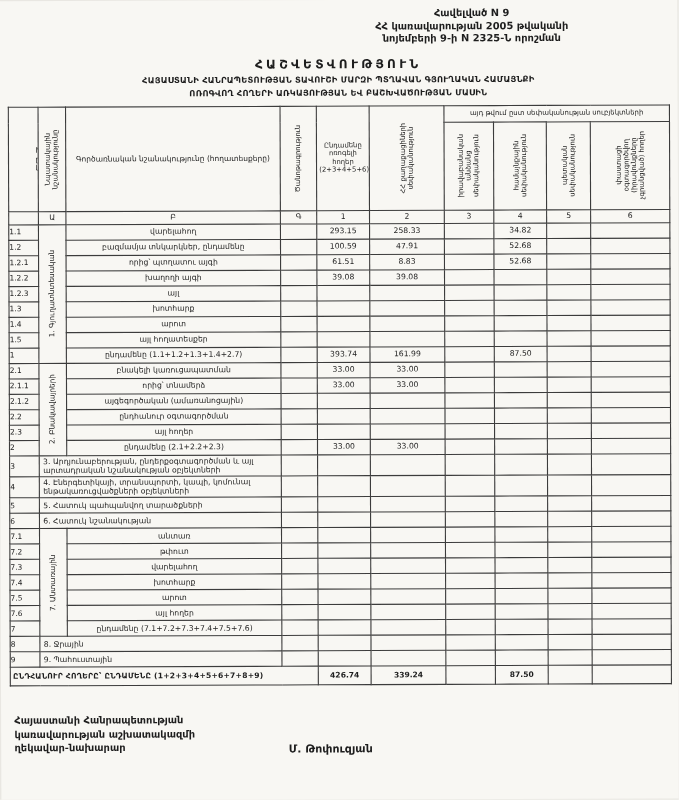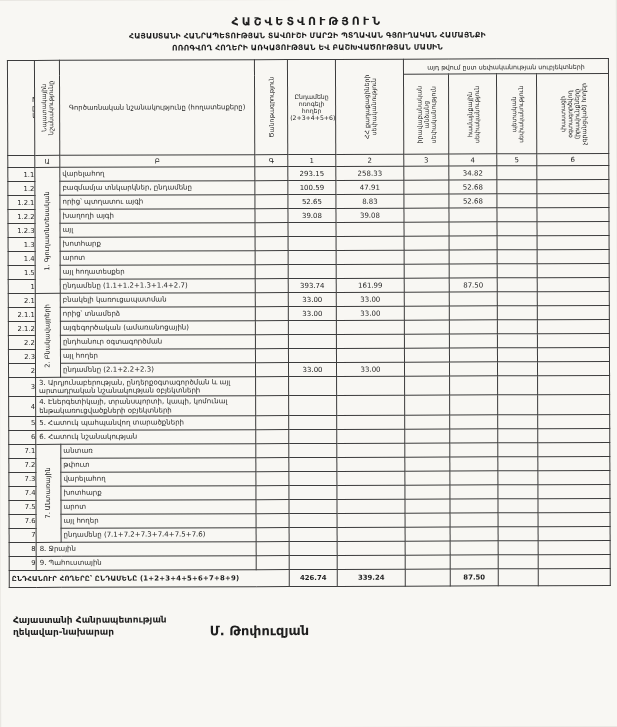--- a/index.html
+++ b/index.html
@@ -55,40 +55,45 @@
     position:absolute; left:50%; top:50%;
     transform:translate(-50%,-50%) rotate(-90deg);
     font-size:6.2px; line-height:7px; text-align:center;
     white-space:normal;
   }
   .vh-full { width:88px; }
   .vh-sub  { width:74px; }
   .letter { font-size:7px; text-align:center; height:12px; }
   tbody tr { height:14px; }
   tbody td { font-size:7px; }
-  .nn   { text-align:right; font-size:6.8px; }
-  .name { text-align:left; padding:1px 2px; line-height:8.2px; }
+  .nn   { text-align:left; font-size:6.8px; }
+  .name { text-align:center; padding:1px 2px; line-height:8.2px; }
   .mergedname { text-align:left; padding:1px 3px; }
   .gcell { position:relative; }
   .gv { width:80px; font-size:6.6px; }
   .val { text-align:center; }
   .grandrow td { font-weight:bold; font-size:6.9px; height:17px; }
   .grand { text-align:left; letter-spacing:0.2px; }
   .footer {
     display:flex; align-items:flex-end;
     margin-top:26px; padding:0 4px;
   }
   .sig { font-weight:bold; font-size:9px; line-height:12.5px; }
-  .sig-name { font-weight:bold; font-size:13px; margin-left:43px; }
+  .sig-name { font-weight:bold; font-size:10px; margin-left:85px; }
 </style>
 </head>
 <body>
 
 <div class="page">
 
+  <div class="appendix">
+    <div>Հավելված N 9</div>
+    <div>ՀՀ կառավարության 2005 թվականի</div>
+    <div>նոյեմբերի 9-ի N 2325-Ն որոշման</div>
+  </div>
 
   <div class="title">ՀԱՇՎԵՏՎՈՒԹՅՈՒՆ</div>
   <div class="subtitle">ՀԱՅԱՍՏԱՆԻ ՀԱՆՐԱՊԵՏՈՒԹՅԱՆ ՏԱՎՈՒՇԻ ՄԱՐԶԻ ՊՏՂԱՎԱՆ ԳՅՈՒՂԱԿԱՆ ՀԱՄԱՅՆՔԻ</div>
   <div class="subtitle">ՈՌՈԳՎՈՂ ՀՈՂԵՐԻ ԱՌԿԱՅՈՒԹՅԱՆ ԵՎ ԲԱՇԽՎԱԾՈՒԹՅԱՆ ՄԱՍԻՆ</div>
 
   <table>
     <colgroup>
       <col style="width:27px">
         <col style="width:25px">
         <col style="width:195px">
@@ -166,21 +171,21 @@
           <td class="val">47.91</td>
           <td class="val"></td>
           <td class="val">52.68</td>
           <td class="val"></td>
           <td class="val"></td>
         </tr>
         <tr>
           <td class="nn">1.2.1</td>
           <td class="name">որից՝ պտղատու այգի</td>
           <td class="notes"></td>
-          <td class="val">52.65</td>
+          <td class="val">61.51</td>
           <td class="val">8.83</td>
           <td class="val"></td>
           <td class="val">52.68</td>
           <td class="val"></td>
           <td class="val"></td>
         </tr>
         <tr>
           <td class="nn">1.2.2</td>
           <td class="name">խաղողի այգի</td>
           <td class="notes"></td>
@@ -469,18 +474,19 @@
           <td class="val">87.50</td>
           <td class="val"></td>
           <td class="val"></td>
         </tr>
       </tbody>
   </table>
 
   <div class="footer">
     <div class="sig">
       <div>Հայաստանի Հանրապետության</div>
+      <div>կառավարության աշխատակազմի</div>
       <div>ղեկավար-նախարար</div>
     </div>
     <div class="sig-name">Մ. Թոփուզյան</div>
   </div>
 
 </div>
 
 </body></html>

